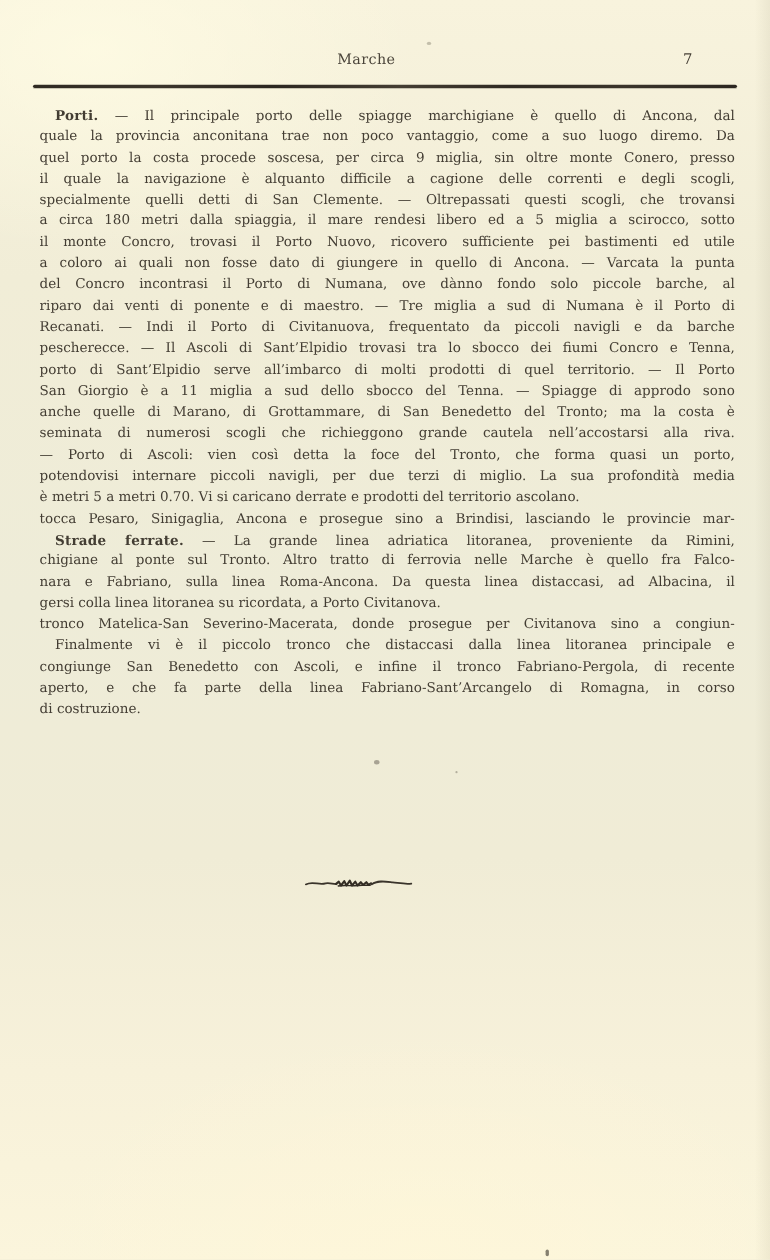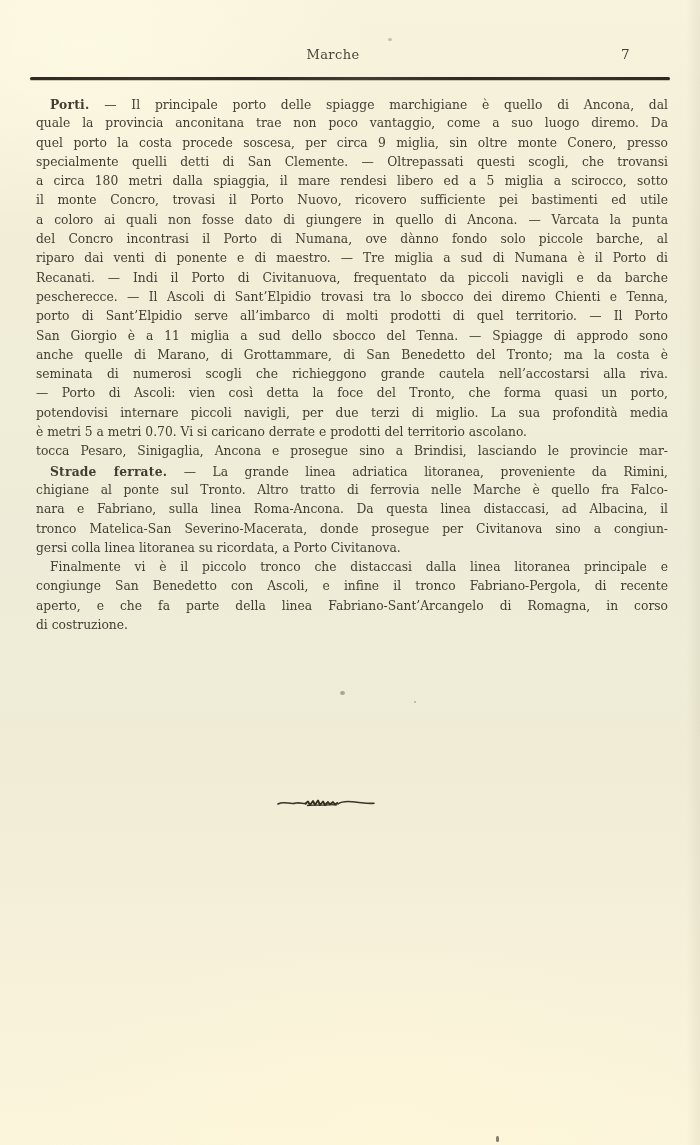--- a/index.html
+++ b/index.html
@@ -70,41 +70,42 @@
   <div class="running-head">Marche</div>
 
   <div class="page-number">7</div>
 
   <div class="head-rule"></div>
 
   <div class="page-body">
       <div class="tline tfirst"><span class="bd">Porti.</span><span> — Il principale porto delle spiagge marchigiane è quello di Ancona, dal</span></div>
       <div class="tline"><span>quale la provincia anconitana trae non poco vantaggio, come a suo luogo diremo. Da</span></div>
       <div class="tline"><span>quel porto la costa procede soscesa, per circa 9 miglia, sin oltre monte Conero, presso</span></div>
+      <div class="tline"><span>il quale la navigazione è alquanto difficile a cagione delle correnti e degli scogli,</span></div>
       <div class="tline"><span>specialmente quelli detti di </span><span class="it">San Clemente.</span><span> — Oltrepassati questi scogli, che trovansi</span></div>
       <div class="tline"><span>a circa 180 metri dalla spiaggia, il mare rendesi libero ed a 5 miglia a scirocco, sotto</span></div>
       <div class="tline"><span>il monte Concro, trovasi il </span><span class="it">Porto Nuovo</span><span>, ricovero sufficiente pei bastimenti ed utile</span></div>
       <div class="tline"><span>a coloro ai quali non fosse dato di giungere in quello di Ancona. — Varcata la punta</span></div>
       <div class="tline"><span>del Concro incontrasi il </span><span class="it">Porto di Numana</span><span>, ove dànno fondo solo piccole barche, al</span></div>
       <div class="tline"><span>riparo dai venti di ponente e di maestro. — Tre miglia a sud di Numana è il </span><span class="it">Porto di</span></div>
       <div class="tline"><span class="it">Recanati.</span><span> — Indi il </span><span class="it">Porto di Civitanuova</span><span>, frequentato da piccoli navigli e da barche</span></div>
-      <div class="tline"><span>pescherecce. — Il </span><span class="it">Ascoli di Sant’Elpidio</span><span> trovasi tra lo sbocco dei diremo Chienti e Tenna,</span></div>
+      <div class="tline"><span>pescherecce. — Il </span><span class="it">Ascoli di Sant’Elpidio</span><span> trovasi tra lo sbocco dei fiumi Concro e Tenna,</span></div>
       <div class="tline"><span>porto di Sant’Elpidio serve all’imbarco di molti prodotti di quel territorio. — Il </span><span class="it">Porto</span></div>
       <div class="tline"><span class="it">San Giorgio</span><span> è a 11 miglia a sud dello sbocco del Tenna. — Spiagge di approdo sono</span></div>
       <div class="tline"><span>anche quelle di </span><span class="it">Marano</span><span>, di </span><span class="it">Grottammare</span><span>, di </span><span class="it">San Benedetto del Tronto;</span><span> ma la costa è</span></div>
       <div class="tline"><span>seminata di numerosi scogli che richieggono grande cautela nell’accostarsi alla riva.</span></div>
       <div class="tline"><span>— </span><span class="it">Porto di Ascoli:</span><span> vien così detta la foce del Tronto, che forma quasi un porto,</span></div>
       <div class="tline"><span>potendovisi internare piccoli navigli, per due terzi di miglio. La sua profondità media</span></div>
       <div class="tline tlast"><span>è metri 5 a metri 0.70. Vi si caricano derrate e prodotti del territorio ascolano.</span></div>
       <div class="tline"><span>tocca Pesaro, Sinigaglia, Ancona e prosegue sino a Brindisi, lasciando le provincie mar-</span></div>
       <div class="tline tfirst"><span class="bd">Strade ferrate.</span><span> — La grande linea adriatica litoranea, proveniente da Rimini,</span></div>
       <div class="tline"><span>chigiane al ponte sul Tronto. Altro tratto di ferrovia nelle Marche è quello fra Falco-</span></div>
       <div class="tline"><span>nara e Fabriano, sulla linea Roma-Ancona. Da questa linea distaccasi, ad Albacina, il</span></div>
+      <div class="tline tlast"><span>gersi colla linea litoranea su ricordata, a Porto Civitanova.</span></div>
       <div class="tline"><span>tronco Matelica-San Severino-Macerata, donde prosegue per Civitanova sino a congiun-</span></div>
-      <div class="tline tlast"><span>gersi colla linea litoranea su ricordata, a Porto Civitanova.</span></div>
       <div class="tline tfirst"><span>Finalmente vi è il piccolo tronco che distaccasi dalla linea litoranea principale e</span></div>
       <div class="tline"><span>congiunge San Benedetto con Ascoli, e infine il tronco Fabriano-Pergola, di recente</span></div>
       <div class="tline"><span>aperto, e che fa parte della linea Fabriano-Sant’Arcangelo di Romagna, in corso</span></div>
       <div class="tline tlast"><span>di costruzione.</span></div>
     </div>
 
   <svg class="ornament" viewBox="0 0 98 16" xmlns="http://www.w3.org/2000/svg">
     <path d="M1,9 C7,5.5 13,10 19,8 C23,7.2 26,9 29,8.6" fill="none" stroke="#3a342b" stroke-width="1.6" stroke-linecap="round"></path>
     <path d="M28,9 l3,-2.5 2,3.5 3,-4 2,4 3,-4.5 2,4.5 3,-3.5 2,3.5 3,-3 2,2.5 3,-2.5 2,2.5 3,-2" fill="none" stroke="#332d24" stroke-width="1.9" stroke-linejoin="round"></path>
     <path d="M30,10.5 C36,9.2 44,11 52,9.8 C55,9.4 58,10.2 60,9.8" fill="none" stroke="#332d24" stroke-width="1.3"></path>

